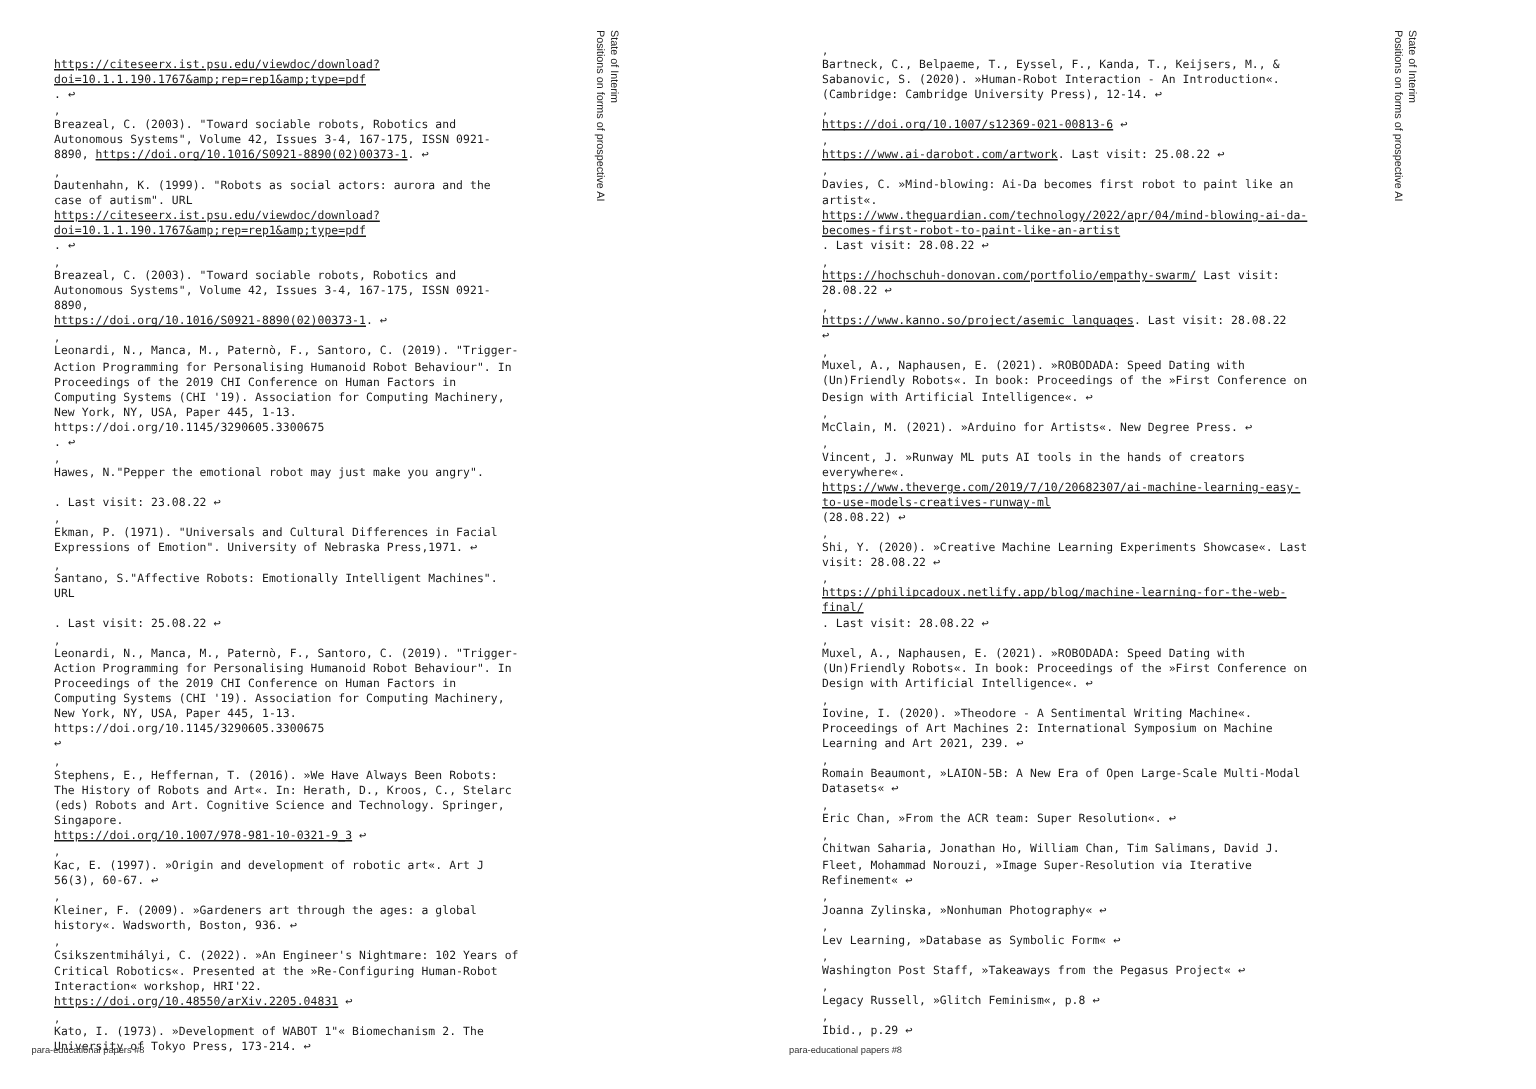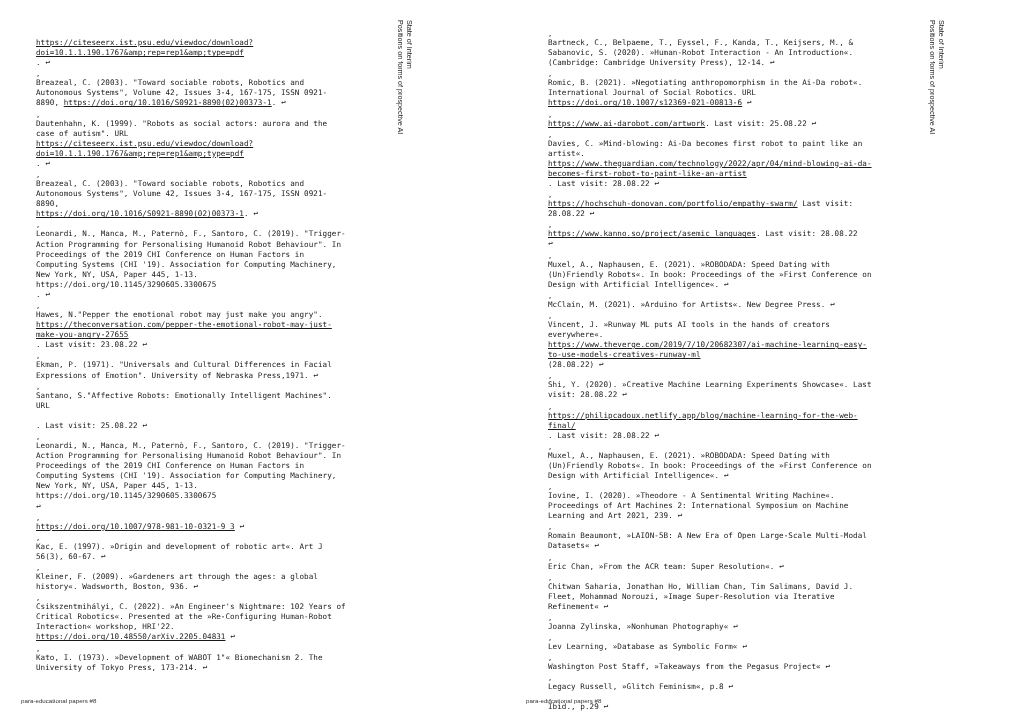--- a/index.html
+++ b/index.html
@@ -45,48 +45,48 @@
       <div class="ref"><span class="mark">,</span><span>Breazeal, C. (2003). "Toward sociable robots, Robotics and Autonomous Systems", Volume 42, Issues 3-4, 167-175, ISSN 0921-8890, </span><a class="link">https://doi.org/10.1016/S0921-8890(02)00373-1</a><span>. </span><span class="ret">↩</span></div>
       <div class="ref"><span class="mark">,</span><span>Dautenhahn, K. (1999). "Robots as social actors: aurora and the case of autism". URL
 </span><a class="link">https://citeseerx.ist.psu.edu/viewdoc/download?doi=10.1.1.190.1767&amp;amp;rep=rep1&amp;amp;type=pdf</a><span>
 . </span><span class="ret">↩</span></div>
       <div class="ref"><span class="mark">,</span><span>Breazeal, C. (2003). "Toward sociable robots, Robotics and Autonomous Systems", Volume 42, Issues 3-4, 167-175, ISSN 0921-8890,
 </span><a class="link">https://doi.org/10.1016/S0921-8890(02)00373-1</a><span>. </span><span class="ret">↩</span></div>
       <div class="ref"><span class="mark">,</span><span>Leonardi, N., Manca, M., Paternò, F., Santoro, C. (2019). "Trigger-Action Programming for Personalising Humanoid Robot Behaviour". In Proceedings of the 2019 CHI Conference on Human Factors in Computing Systems (CHI '19). Association for Computing Machinery, New York, NY, USA, Paper 445, 1-13.
 https://doi.org/10.1145/3290605.3300675
 . </span><span class="ret">↩</span></div>
       <div class="ref"><span class="mark">,</span><span>Hawes, N."Pepper the emotional robot may just make you angry".
-</span><a class="link">https://theconversation.com/pepper-the-emotional-robot-may-just-make-you-angry-27655</a><span>
+</span><span>
 . Last visit: 23.08.22 </span><span class="ret">↩</span></div>
       <div class="ref"><span class="mark">,</span><span>Ekman, P. (1971). "Universals and Cultural Differences in Facial Expressions of Emotion". University of Nebraska Press,1971. </span><span class="ret">↩</span></div>
       <div class="ref"><span class="mark">,</span><span>Santano, S."Affective Robots: Emotionally Intelligent Machines". URL
 </span><span>
 . Last visit: 25.08.22 </span><span class="ret">↩</span></div>
       <div class="ref"><span class="mark">,</span><span>Leonardi, N., Manca, M., Paternò, F., Santoro, C. (2019). "Trigger-Action Programming for Personalising Humanoid Robot Behaviour". In Proceedings of the 2019 CHI Conference on Human Factors in Computing Systems (CHI '19). Association for Computing Machinery, New York, NY, USA, Paper 445, 1-13.
 https://doi.org/10.1145/3290605.3300675
 </span><span class="ret">↩</span></div>
-      <div class="ref"><span class="mark">,</span><a class="link">https://doi.org/10.1007/978-981-10-0321-9_3</a><span> </span><span class="ret">↩</span></div>
+      <div class="ref"><span class="mark">,</span><span>Stephens, E., Heffernan, T. (2016). »We Have Always Been Robots: The History of Robots and Art«. In: Herath, D., Kroos, C., Stelarc (eds) Robots and Art. Cognitive Science and Technology. Springer, Singapore.
+</span><a class="link">https://doi.org/10.1007/978-981-10-0321-9_3</a><span> </span><span class="ret">↩</span></div>
       <div class="ref"><span class="mark">,</span><span>Kac, E. (1997). »Origin and development of robotic art«. Art J 56(3), 60-67. </span><span class="ret">↩</span></div>
       <div class="ref"><span class="mark">,</span><span>Kleiner, F. (2009). »Gardeners art through the ages: a global history«. Wadsworth, Boston, 936. </span><span class="ret">↩</span></div>
       <div class="ref"><span class="mark">,</span><span>Csikszentmihályi, C. (2022). »An Engineer's Nightmare: 102 Years of Critical Robotics«. Presented at the »Re-Configuring Human-Robot Interaction« workshop, HRI'22.
 </span><a class="link">https://doi.org/10.48550/arXiv.2205.04831</a><span> </span><span class="ret">↩</span></div>
       <div class="ref"><span class="mark">,</span><span>Kato, I. (1973). »Development of WABOT 1"« Biomechanism 2. The University of Tokyo Press, 173-214. </span><span class="ret">↩</span></div>
     </div>
   <div class="side">
     <div>State of Interim</div>
     <div>Positions on forms of prospective AI</div>
   </div>
   <div class="footer">para-educational papers #8</div>
 </div>
 
 <div class="page page-right">
   <div class="refs">
       <div class="ref"><span class="mark">,</span><span>Bartneck, C., Belpaeme, T., Eyssel, F., Kanda, T., Keijsers, M., &amp; Sabanovic, S. (2020). »Human-Robot Interaction - An Introduction«. (Cambridge: Cambridge University Press), 12-14. </span><span class="ret">↩</span></div>
-      <div class="ref"><span class="mark">,</span><span>Romic, B. (2021). »Negotiating anthropomorphism in the Ai-Da robot«. International Journal of Social Robotics. URL
-</span><a class="link">https://doi.org/10.1007/s12369-021-00813-6</a><span> </span><span class="ret">↩</span></div>
+      <div class="ref"><span class="mark">,</span><a class="link">https://doi.org/10.1007/s12369-021-00813-6</a><span> </span><span class="ret">↩</span></div>
       <div class="ref"><span class="mark">,</span><a class="link">https://www.ai-darobot.com/artwork</a><span>. Last visit: 25.08.22 </span><span class="ret">↩</span></div>
       <div class="ref"><span class="mark">,</span><span>Davies, C. »Mind-blowing: Ai-Da becomes first robot to paint like an artist«.
 </span><a class="link">https://www.theguardian.com/technology/2022/apr/04/mind-blowing-ai-da-becomes-first-robot-to-paint-like-an-artist</a><span>
 . Last visit: 28.08.22 </span><span class="ret">↩</span></div>
       <div class="ref"><span class="mark">,</span><a class="link">https://hochschuh-donovan.com/portfolio/empathy-swarm/</a><span> Last visit: 28.08.22 </span><span class="ret">↩</span></div>
       <div class="ref"><span class="mark">,</span><a class="link">https://www.kanno.so/project/asemic_languages</a><span>. Last visit: 28.08.22
 </span><span class="ret">↩</span></div>
       <div class="ref"><span class="mark">,</span><span>Muxel, A., Naphausen, E. (2021). »ROBODADA: Speed Dating with (Un)Friendly Robots«. In book: Proceedings of the »First Conference on Design with Artificial Intelligence«. </span><span class="ret">↩</span></div>
       <div class="ref"><span class="mark">,</span><span>McClain, M. (2021). »Arduino for Artists«. New Degree Press. </span><span class="ret">↩</span></div>
       <div class="ref"><span class="mark">,</span><span>Vincent, J. »Runway ML puts AI tools in the hands of creators everywhere«.

